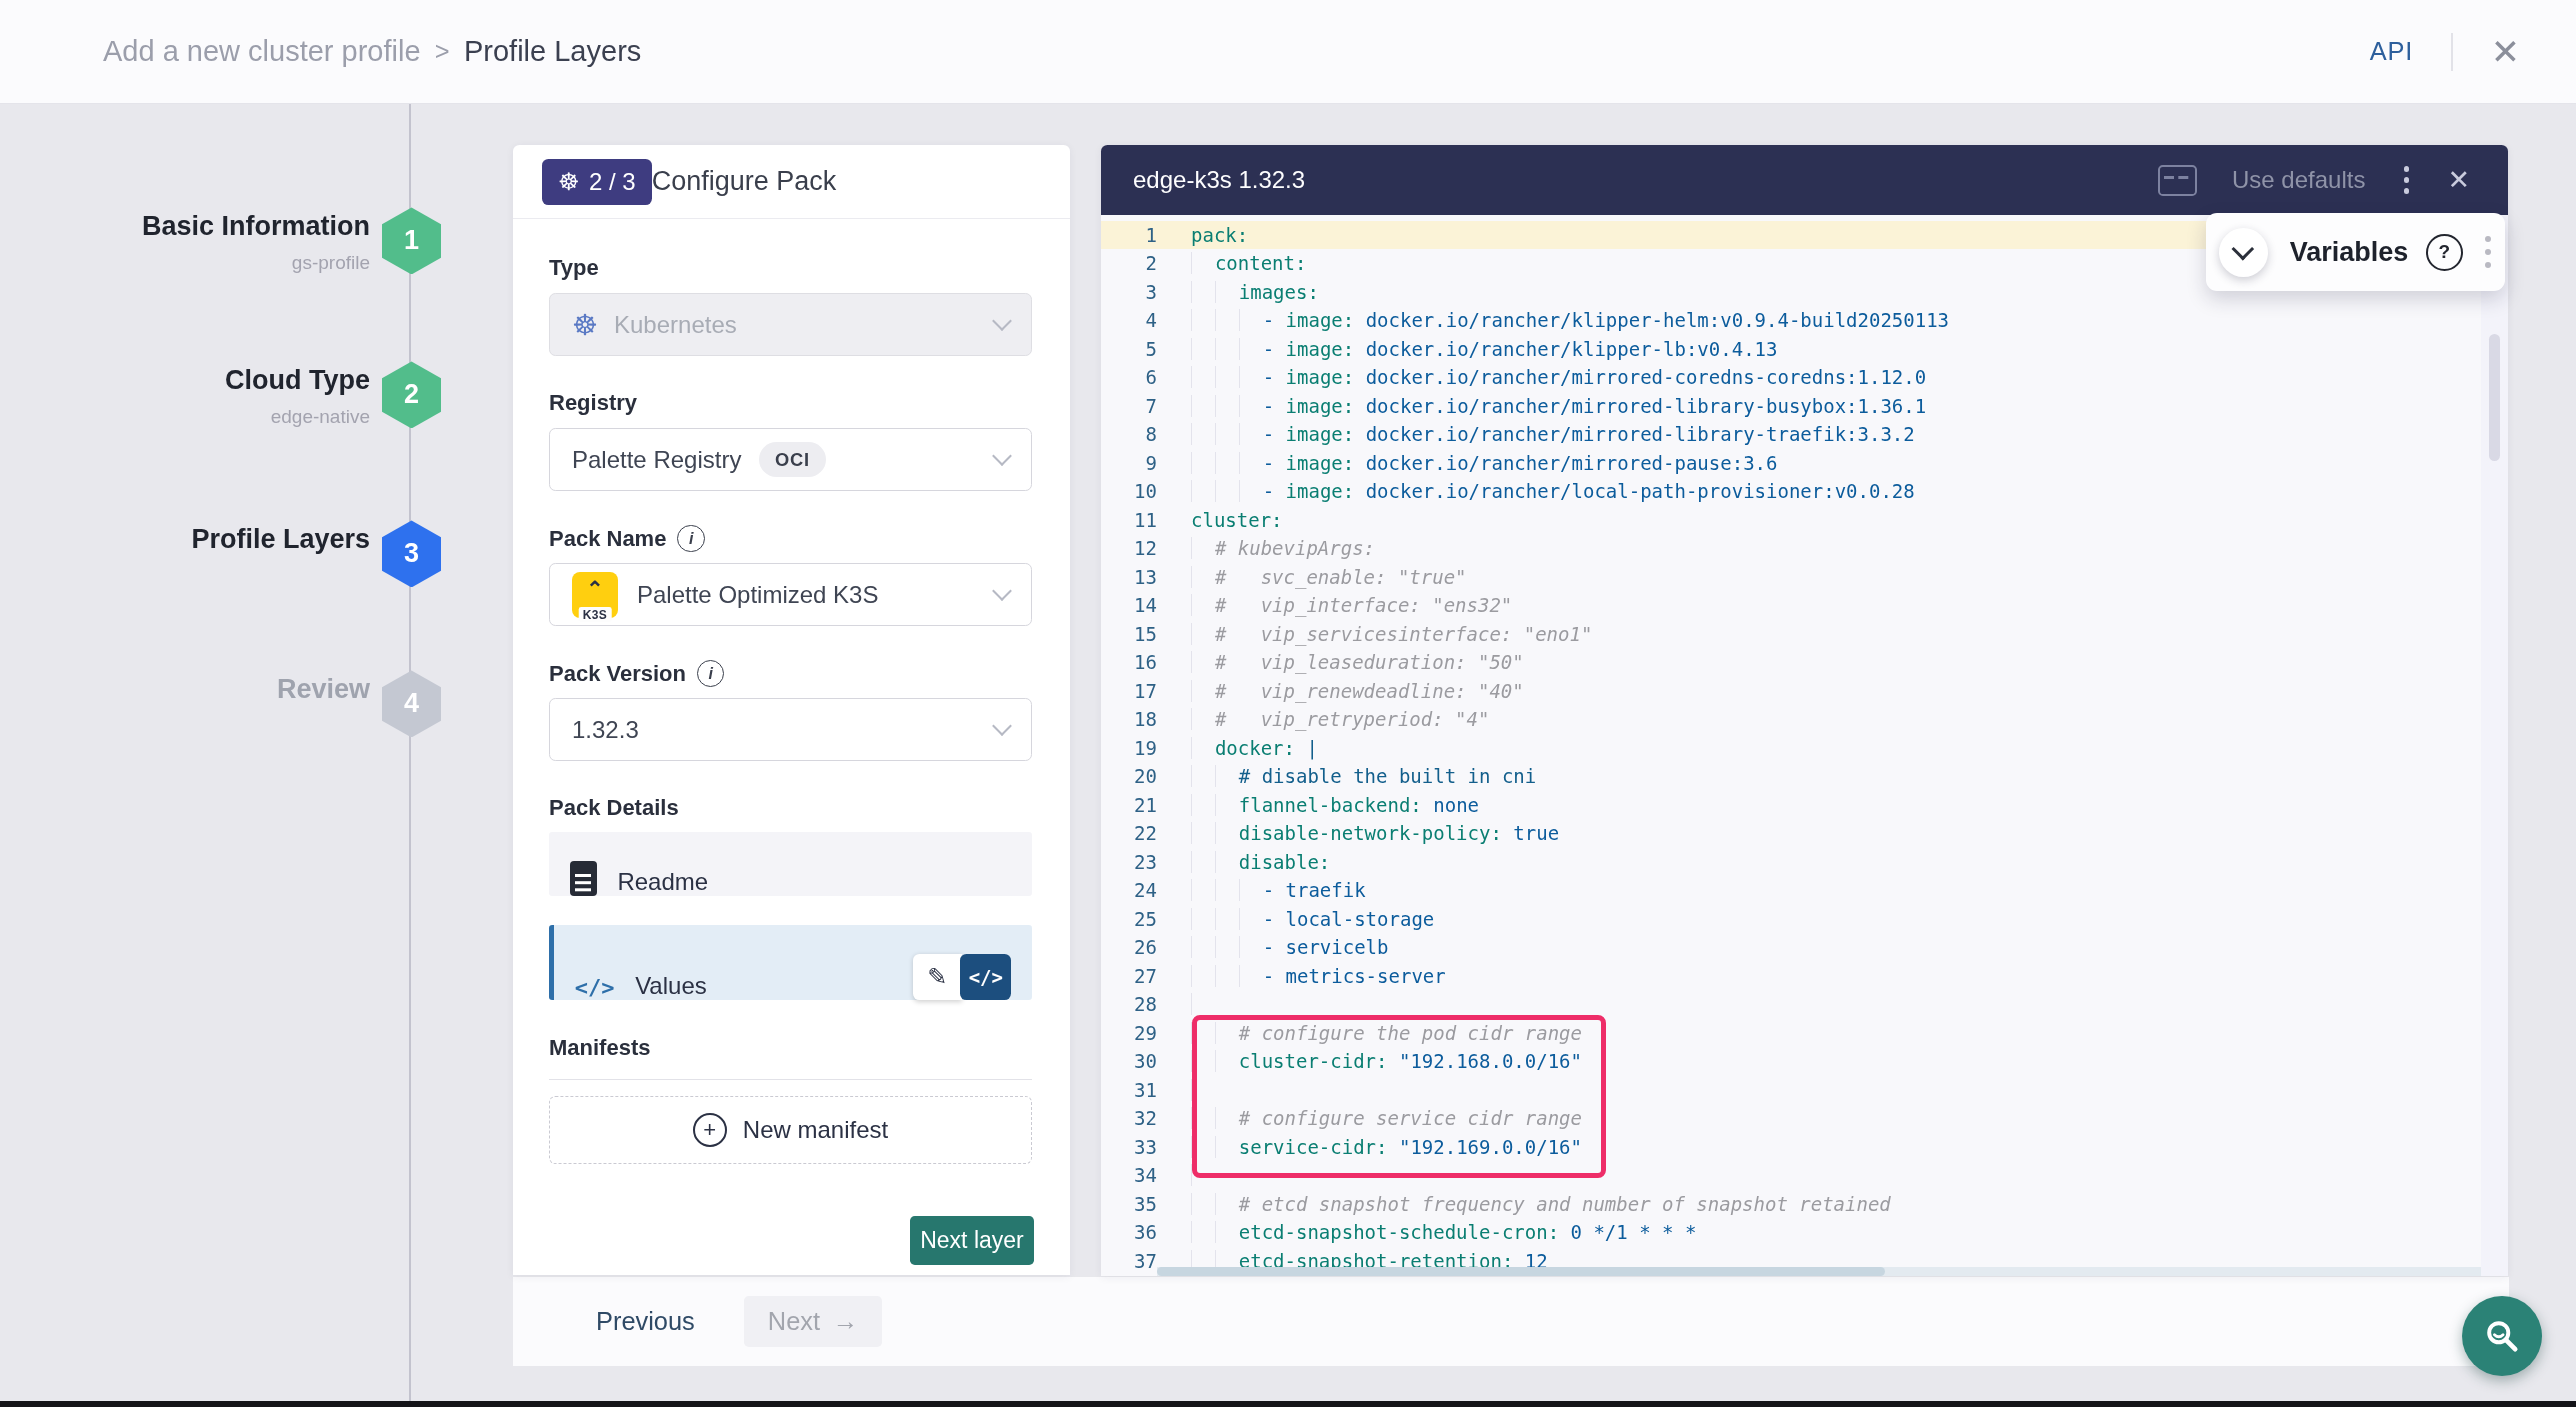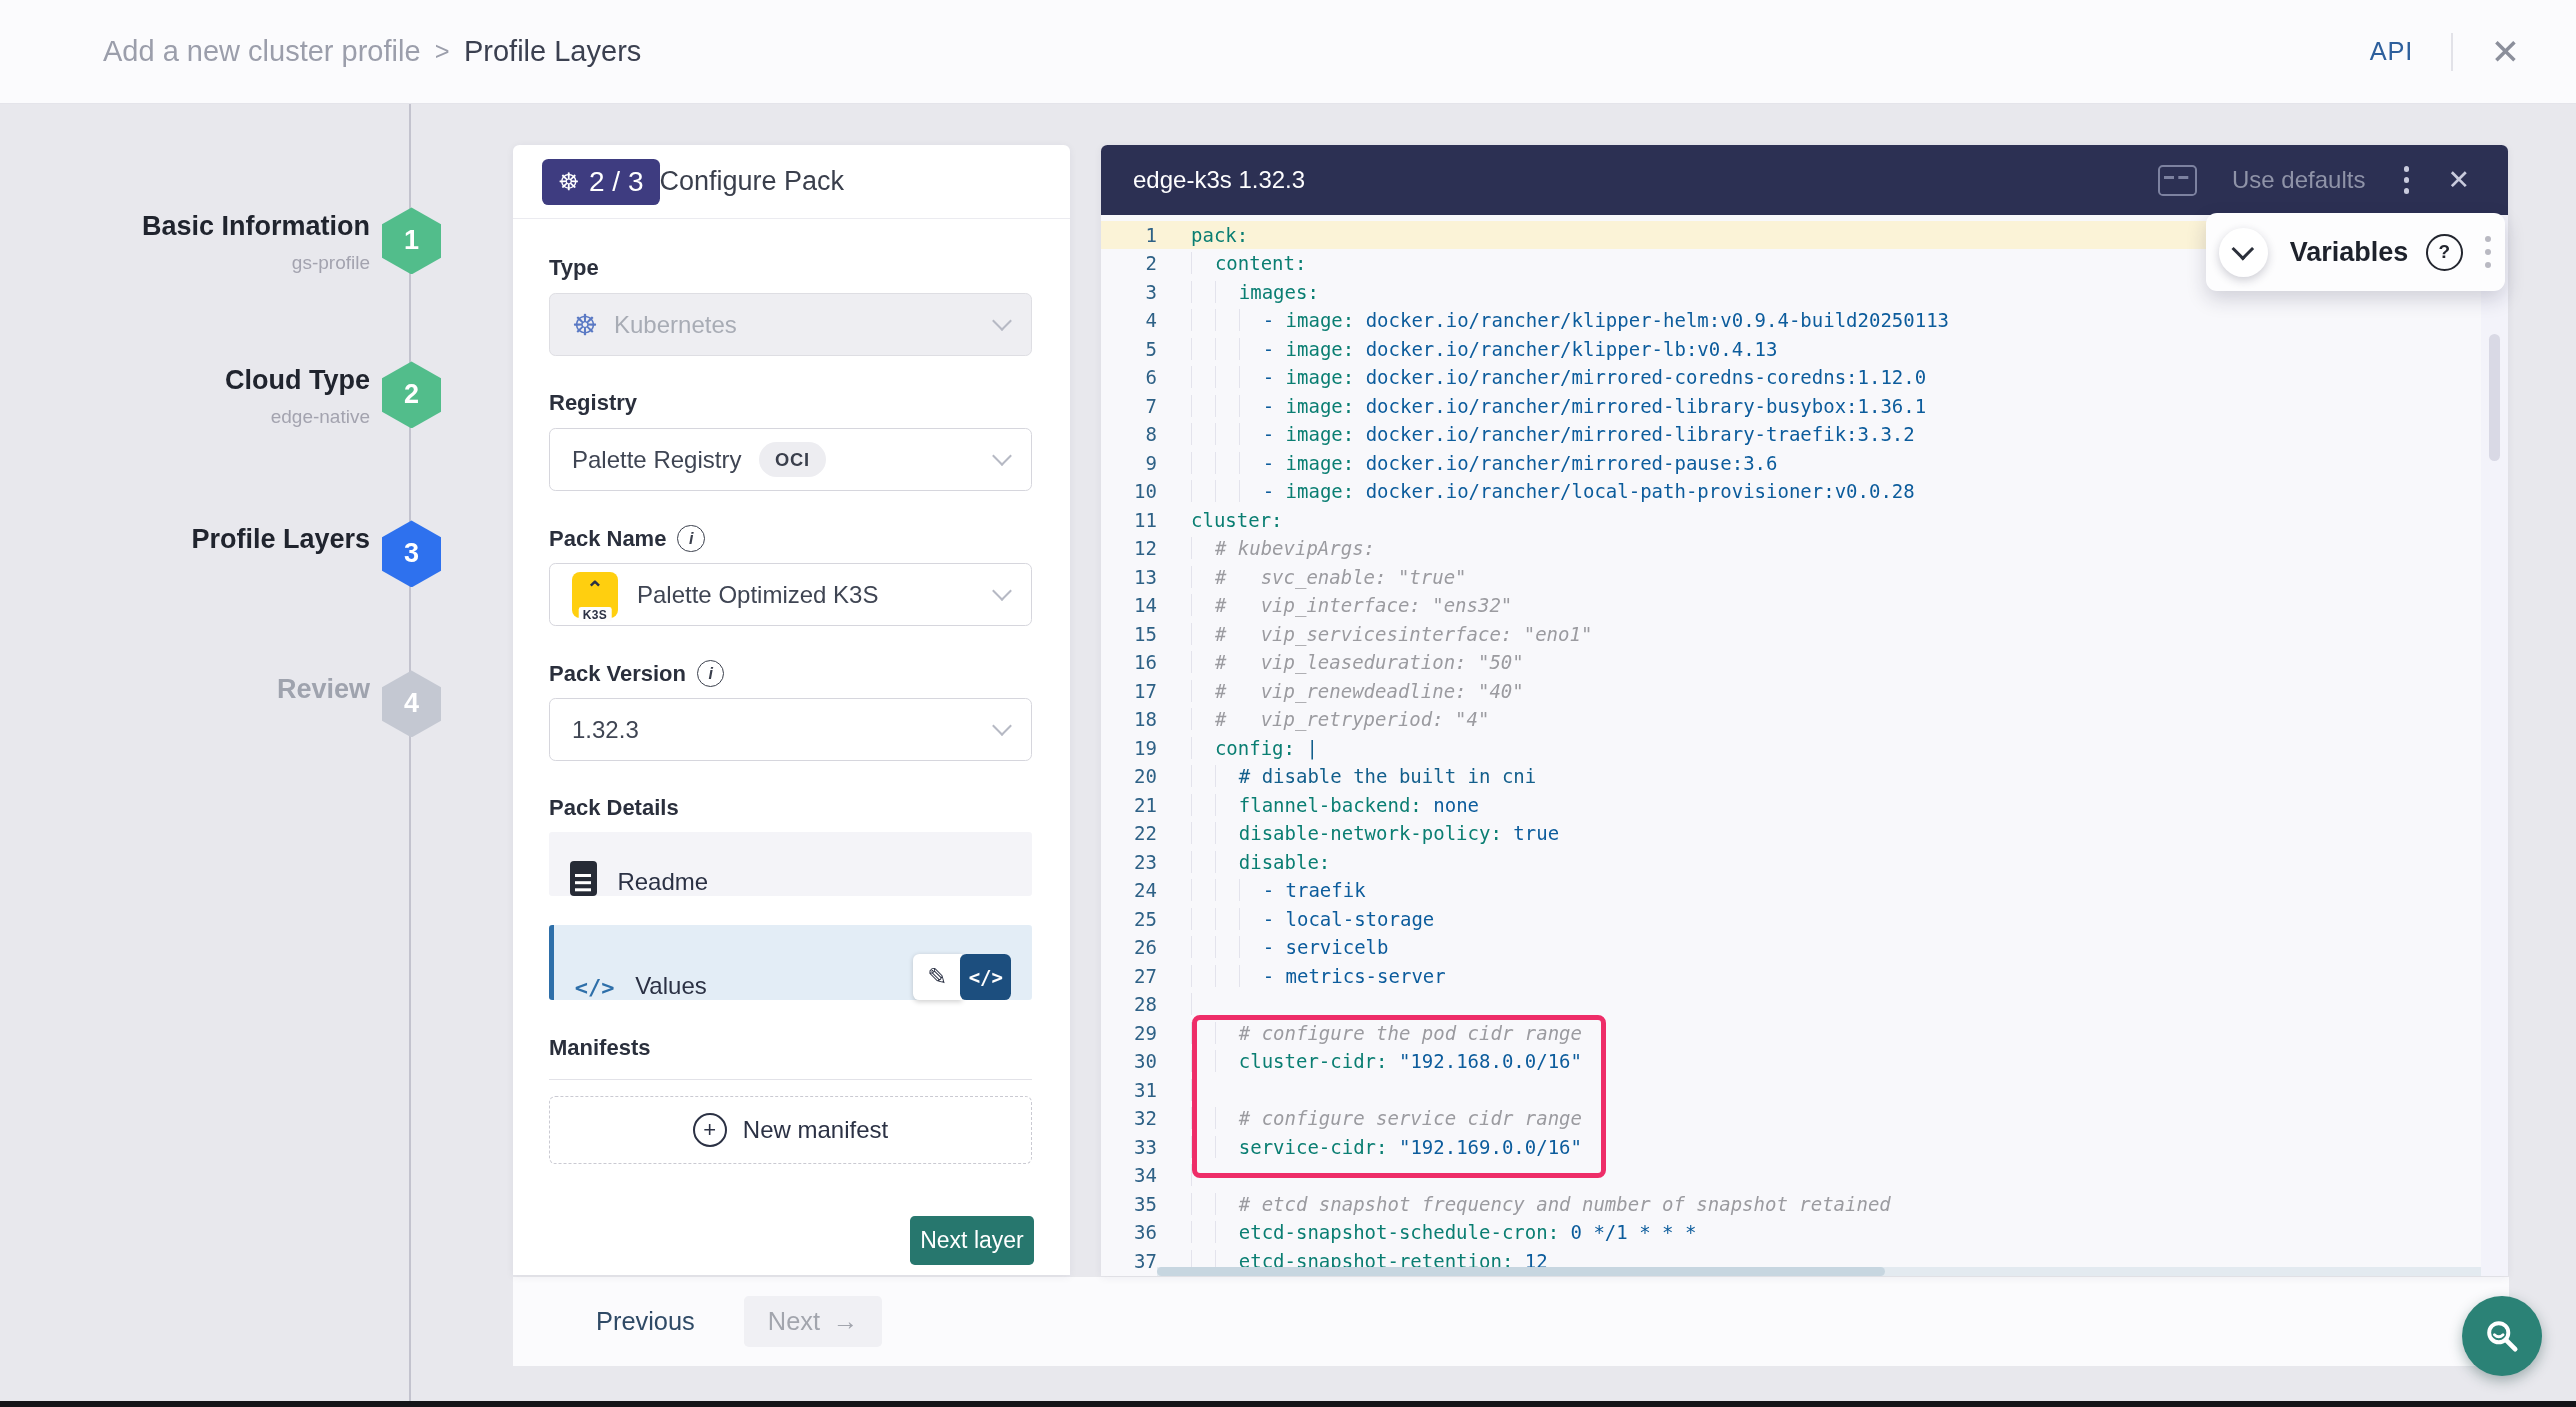--- a/index.html
+++ b/index.html
@@ -37,21 +37,21 @@
   .step.active .hex{background:#2E71EE;}
   .step.todo .hex{background:#C4C8D2;}
   
   .card{position:absolute;left:513px;top:145px;width:557px;height:1130px;background:#FFFFFF;
     border-radius:6.4px 6.4px 0 0;box-shadow:0 1.6px 8px rgba(40,40,60,.06);z-index:5;}
   .card-header{position:absolute;left:0;top:0;width:100%;height:73px;border-bottom:0.8px solid #EBEBF0;
     display:flex;align-items:center;}
   .badge{margin-left:29px;height:46px;padding:0 16px;background:#3E3C80;border-radius:6.4px;
     display:flex;align-items:center;gap:9.5px;color:#fff;}
   .badge .wheel{font-size:24px;line-height:1;}
-  .badge-num{font-size:28px;font-weight:500;}
+  .badge-num{font-size:24px;font-weight:500;}
   .card-title{font-size:27px;font-weight:500;color:#3A3F4C;}
   .fld-label{position:absolute;left:36px;font-size:22px;font-weight:600;color:#2A2F3C;display:flex;align-items:center;gap:11px;}
   .info-circ{width:25.4px;height:25.4px;border:1.6px solid #3A3F4C;border-radius:50%;display:flex;
     align-items:center;justify-content:center;font-size:16px;font-style:italic;font-weight:600;color:#3A3F4C;}
   .select{position:absolute;left:36px;width:483px;height:63px;border:0.8px solid #D6D6DD;border-radius:6.4px;
     background:#fff;display:flex;align-items:center;box-sizing:border-box;padding:0 22px;font-size:24px;color:#3F4553;}
   .select.disabled{background:#EEEEF2;border-color:#DEDEE3;color:#A8ACB5;}
   .chev{width:12px;height:12px;border-right:2.4px solid #B6B9C4;border-bottom:2.4px solid #B6B9C4;
     transform:rotate(45deg);margin-left:auto;margin-top:-6.4px;}
   .k8s-blue{color:#5A79C4;font-size:29px;margin-right:16px;}
@@ -350,21 +350,21 @@
         <div class="cl">
           <span class="ln">17</span>
           <span class="ct"><span class="ind">  </span><span class="tk-c">#   vip_renewdeadline: "40"</span></span>
         </div>
         <div class="cl">
           <span class="ln">18</span>
           <span class="ct"><span class="ind">  </span><span class="tk-c">#   vip_retryperiod: "4"</span></span>
         </div>
         <div class="cl">
           <span class="ln">19</span>
-          <span class="ct"><span class="ind">  </span><span class="tk-k">config:</span><span class="tk-b"> |</span></span>
+          <span class="ct"><span class="ind">  </span><span class="tk-k">docker:</span><span class="tk-b"> |</span></span>
         </div>
         <div class="cl">
           <span class="ln">20</span>
           <span class="ct"><span class="ind">  </span><span class="ind">  </span><span class="tk-b"># disable the built in cni</span></span>
         </div>
         <div class="cl">
           <span class="ln">21</span>
           <span class="ct"><span class="ind">  </span><span class="ind">  </span><span class="tk-k">flannel-backend:</span><span class="tk-v"> none</span></span>
         </div>
         <div class="cl">

